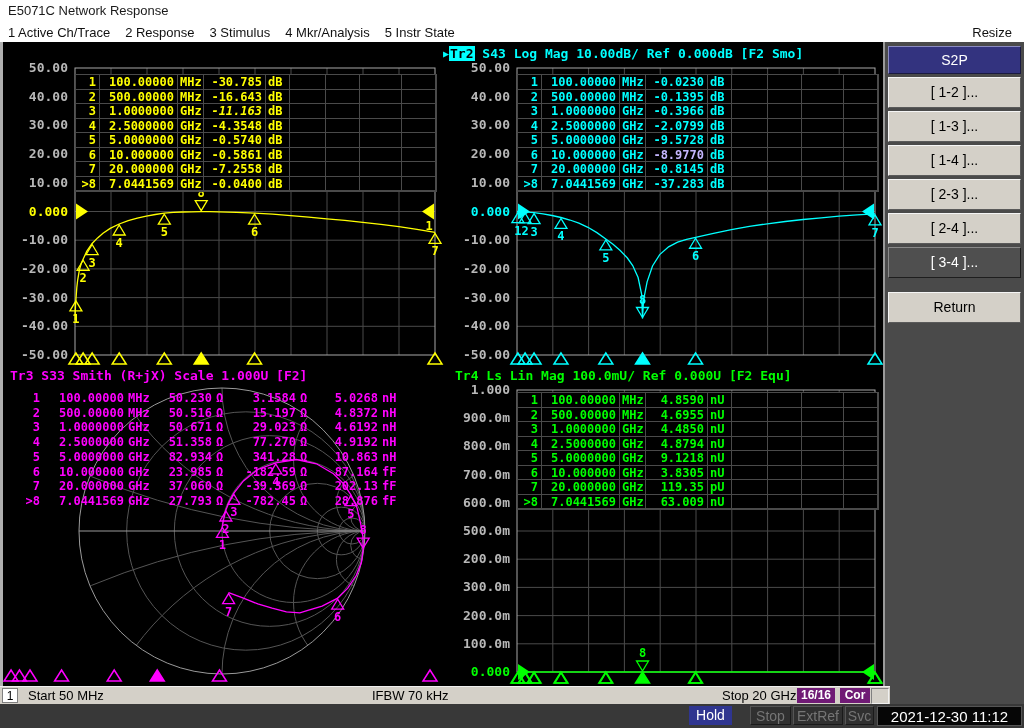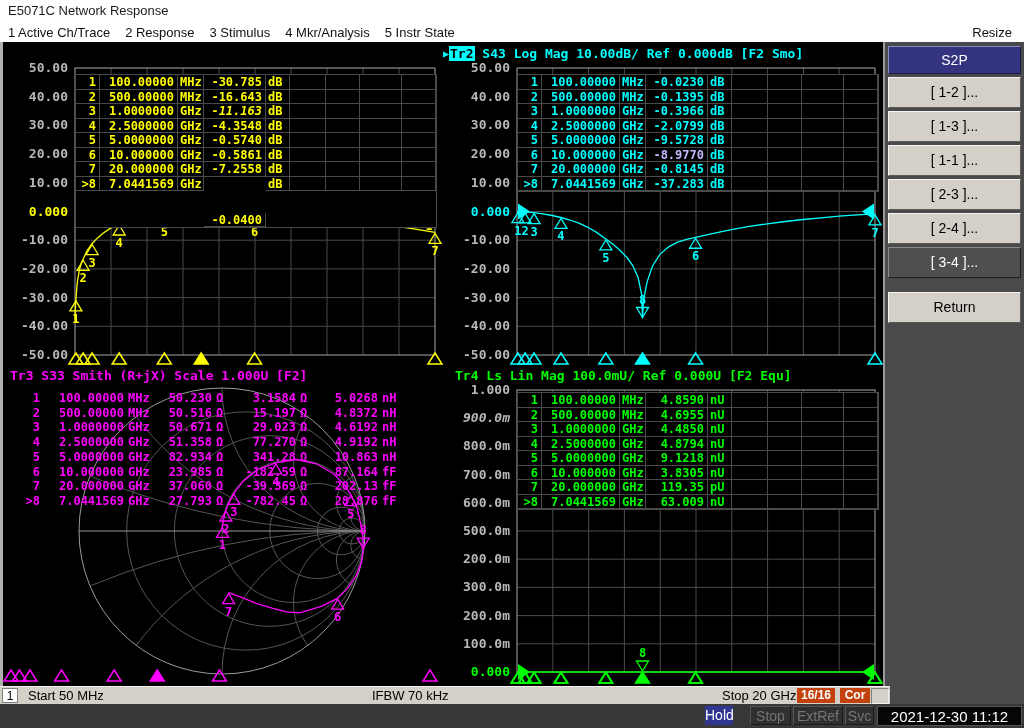--- a/index.html
+++ b/index.html
@@ -45,21 +45,21 @@
         box-sizing:border-box;cursor:default;}
   .skey.title{height:28px;line-height:26px;background:#33337f;color:#fff;margin-top:4px;
         border-color:#8a8ac0 #1a1a40 #1a1a40 #8a8ac0;}
   .skey.selected{background:#4f4f4f;color:#fff;border-color:#8a8a8a #1e1e1e #1e1e1e #8a8a8a;}
   .skey.gap{margin-top:14px;}
   
   .chanbar{left:0;top:686px;width:890px;height:18px;background:#d4d0c8;z-index:3;
            border-top:1px solid #f0f0f0;box-sizing:border-box;font-size:13px;color:#000;}
   .chanbox{left:2px;top:1px;width:16px;height:15px;background:#fff;border:1px solid #808080;
            text-align:center;line-height:15px;font-size:12px;box-sizing:border-box;}
-  .badge{background:#c2410c;color:#fff;font-size:12px;font-weight:bold;text-align:center;
+  .badge{background:#701a75;color:#fff;font-size:12px;font-weight:bold;text-align:center;
          height:15px;line-height:15px;top:1px;}
   .emptyslot{left:871px;top:1px;width:18px;height:16px;background:#d4d0c8;
              border:1px solid;border-color:#808080 #f0f0f0 #f0f0f0 #808080;box-sizing:border-box;}
   
   .instbar{left:0;top:704px;width:1024px;height:24px;background:#383838;z-index:3;}
   .ibox{top:2px;height:19px;line-height:19px;text-align:center;font-size:14px;box-sizing:border-box;}
   .ibox.on{background:#2f3590;color:#fff;}
   .ibox.off{background:#303030;color:#757575;border:1px solid;border-color:#555 #1a1a1a #1a1a1a #555;}
   .datebox{top:2px;height:20px;line-height:20px;background:#060606;color:#fff;font-size:15px;
            text-align:center;border:1px solid #555;box-sizing:border-box;}
@@ -375,21 +375,21 @@
           <div class="mcell ml" style="width: 24px; color: rgb(255, 255, 0);">dB</div>
           <div class="mcell ml" style="width: 36px; color: rgb(255, 255, 0);"></div>
           <div class="mcell ml" style="width: 34px; color: rgb(255, 255, 0);"></div>
           <div class="mcell ml" style="width: 42px; color: rgb(255, 255, 0);"></div>
           <div class="mcell ml" style="width: 34px; color: rgb(255, 255, 0);"></div>
         </div>
         <div class="mrow">
           <div class="mcell mr" style="width: 24px; color: rgb(255, 255, 0);">&gt;8</div>
           <div class="mcell mr" style="width: 78px; color: rgb(255, 255, 0);">7.0441569</div>
           <div class="mcell ml" style="width: 26px; color: rgb(255, 255, 0);">GHz</div>
-          <div class="mcell mr" style="width: 62px; color: rgb(255, 255, 0); margin-top: 36px;">-0.0400</div>
+          <div class="mcell mr" style="width: 62px; color: rgb(255, 255, 0);">-0.0400</div>
           <div class="mcell ml" style="width: 24px; color: rgb(255, 255, 0);">dB</div>
           <div class="mcell ml" style="width: 36px; color: rgb(255, 255, 0);"></div>
           <div class="mcell ml" style="width: 34px; color: rgb(255, 255, 0);"></div>
           <div class="mcell ml" style="width: 42px; color: rgb(255, 255, 0);"></div>
           <div class="mcell ml" style="width: 34px; color: rgb(255, 255, 0);"></div>
         </div>
       </div>
       <div class="abs ylab txt" style="left:448px;top:61px;">50.00</div>
       <div class="abs ylab txt" style="left:448px;top:89.7px;">40.00</div>
       <div class="abs ylab txt" style="left:448px;top:118.4px;">30.00</div>
@@ -485,21 +485,21 @@
           <div class="mcell ml" style="width: 26px; color: rgb(0, 255, 255);">GHz</div>
           <div class="mcell mr" style="width: 62px; color: rgb(0, 255, 255);">-37.283</div>
           <div class="mcell ml" style="width: 24px; color: rgb(0, 255, 255);">dB</div>
           <div class="mcell ml" style="width: 36px; color: rgb(0, 255, 255);"></div>
           <div class="mcell ml" style="width: 34px; color: rgb(0, 255, 255);"></div>
           <div class="mcell ml" style="width: 42px; color: rgb(0, 255, 255);"></div>
           <div class="mcell ml" style="width: 34px; color: rgb(0, 255, 255);"></div>
         </div>
       </div>
       <div class="abs ylab txt" style="left:448px;top:383px;">1.000</div>
-      <div class="abs ylab txt" style="left:448px;top:411.2px;font-style:italic;">900.0m</div>
+      <div class="abs ylab txt" style="left:448px;top:411.2px;">900.0m</div>
       <div class="abs ylab txt" style="left:448px;top:439.4px;">800.0m</div>
       <div class="abs ylab txt" style="left:448px;top:467.6px;">700.0m</div>
       <div class="abs ylab txt" style="left:448px;top:495.8px;">600.0m</div>
       <div class="abs ylab txt" style="left:448px;top:524px;">500.0m</div>
       <div class="abs ylab txt" style="left:448px;top:552.2px;">200.0m</div>
       <div class="abs ylab txt" style="left:448px;top:580.4px;">300.0m</div>
       <div class="abs ylab txt" style="left:448px;top:608.6px;">200.0m</div>
       <div class="abs ylab txt" style="left:448px;top:636.8px;">100.0m</div>
       <div class="abs ylab txt" style="left: 448px; top: 665px; color: rgb(0, 255, 0);">0.000</div>
       <div class="abs mtable" style="left:517px;top:392px;width:360px;">
@@ -599,37 +599,37 @@
       <div class="abs srow" style="left:18px;top:449.8px;"><div class="scell sr" style="width: 22px;">5</div><div class="scell sr" style="width: 84px;">5.0000000</div><div class="scell sl" style="width: 30px;">GHz</div><div class="scell sr" style="width: 58px;">82.934</div><div class="scell sl" style="width: 20px;">Ω</div><div class="scell sr" style="width: 64px;">341.28</div><div class="scell sl" style="width: 20px;">Ω</div><div class="scell sr" style="width: 62px;">10.863</div><div class="scell sl" style="width: 26px;">nH</div></div>
       <div class="abs srow" style="left:18px;top:464.5px;"><div class="scell sr" style="width: 22px;">6</div><div class="scell sr" style="width: 84px;">10.000000</div><div class="scell sl" style="width: 30px;">GHz</div><div class="scell sr" style="width: 58px;">23.985</div><div class="scell sl" style="width: 20px;">Ω</div><div class="scell sr" style="width: 64px;">-182.59</div><div class="scell sl" style="width: 20px;">Ω</div><div class="scell sr" style="width: 62px;">87.164</div><div class="scell sl" style="width: 26px;">fF</div></div>
       <div class="abs srow" style="left:18px;top:479.2px;"><div class="scell sr" style="width: 22px;">7</div><div class="scell sr" style="width: 84px;">20.000000</div><div class="scell sl" style="width: 30px;">GHz</div><div class="scell sr" style="width: 58px;">37.060</div><div class="scell sl" style="width: 20px;">Ω</div><div class="scell sr" style="width: 64px;">-39.369</div><div class="scell sl" style="width: 20px;">Ω</div><div class="scell sr" style="width: 62px;">202.13</div><div class="scell sl" style="width: 26px;">fF</div></div>
       <div class="abs srow" style="left:18px;top:493.9px;"><div class="scell sr" style="width: 22px;">&gt;8</div><div class="scell sr" style="width: 84px;">7.0441569</div><div class="scell sl" style="width: 30px;">GHz</div><div class="scell sr" style="width: 58px;">27.793</div><div class="scell sl" style="width: 20px;">Ω</div><div class="scell sr" style="width: 64px;">-782.45</div><div class="scell sl" style="width: 20px;">Ω</div><div class="scell sr" style="width: 62px;">28.876</div><div class="scell sl" style="width: 26px;">fF</div></div>
     </div>
 
   <div class="abs sidebar" id="sidebar">
       <div class="skey title">S2P</div>
       <div class="skey">[ 1-2 ]...</div>
       <div class="skey">[ 1-3 ]...</div>
-      <div class="skey">[ 1-1 ]...</div>
+      <div class="skey">[ 1-4 ]...</div>
       <div class="skey">[ 2-3 ]...</div>
       <div class="skey">[ 2-4 ]...</div>
       <div class="skey selected">[ 3-4 ]...</div>
       <div class="skey gap">Return</div>
     </div>
 
   <div class="abs chanbar">
     <div class="abs chanbox">1</div>
     <div class="abs" style="left:28px;top:1px;">Start 50 MHz</div>
     <div class="abs" style="left:372px;top:1px;">IFBW 70 kHz</div>
     <div class="abs" style="left:722px;top:1px;">Stop 20 GHz</div>
     <div class="abs badge" style="left:797px;width:38px;">16/16</div>
     <div class="abs badge" style="left:840px;width:30px;">Cor</div>
     <div class="abs emptyslot"></div>
   </div>
 
   <div class="abs instbar">
-    <div class="abs ibox on" style="left:705px;width:28px;">Hold</div>
+    <div class="abs ibox on" style="left:689px;width:43px;">Hold</div>
     <div class="abs ibox off" style="left:750px;width:41px;">Stop</div>
     <div class="abs ibox off" style="left:793px;width:50px;">ExtRef</div>
     <div class="abs ibox off" style="left:845px;width:29px;">Svc</div>
     <div class="abs datebox" style="left:877px;width:145px;">2021-12-30 11:12</div>
   </div>
 </div>
 
 </body></html>

